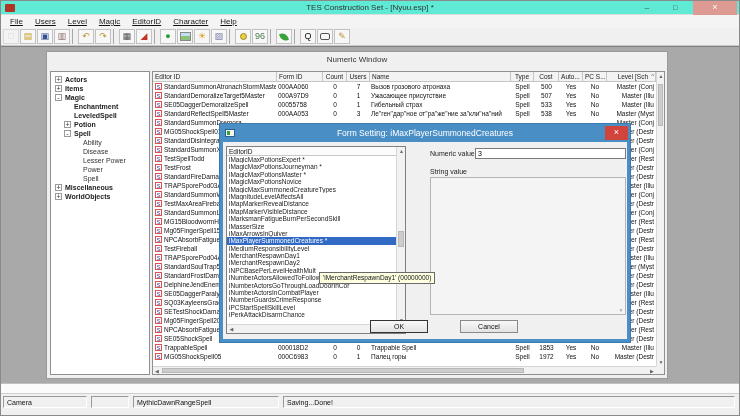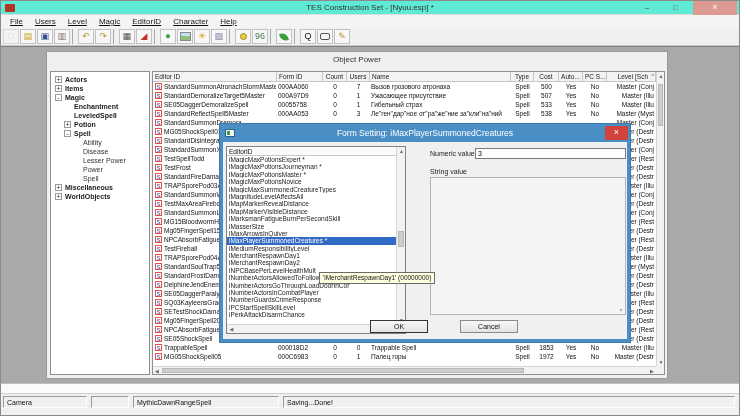--- a/index.html
+++ b/index.html
@@ -207,21 +207,21 @@
       </span>
       <span class="tb" style="color: rgb(184, 146, 42);">
         <span class="tb-glyph">✎</span>
       </span>
   </div>
 
   <div class="mdi"></div>
   <div class="mdi-bottom"></div>
 
   <div class="ow">
-    <div class="ow-title">Object Power</div>
+    <div class="ow-title">Numeric Window</div>
 
     <div class="tree">
 
         <div class="tree-item bold" style="--lvl: 0;">
           <span class="tglyph">+</span>
           <span class="tlabel">Actors</span>
         </div>
 
         <div class="tree-item bold" style="--lvl: 0;">
           <span class="tglyph">+</span>

